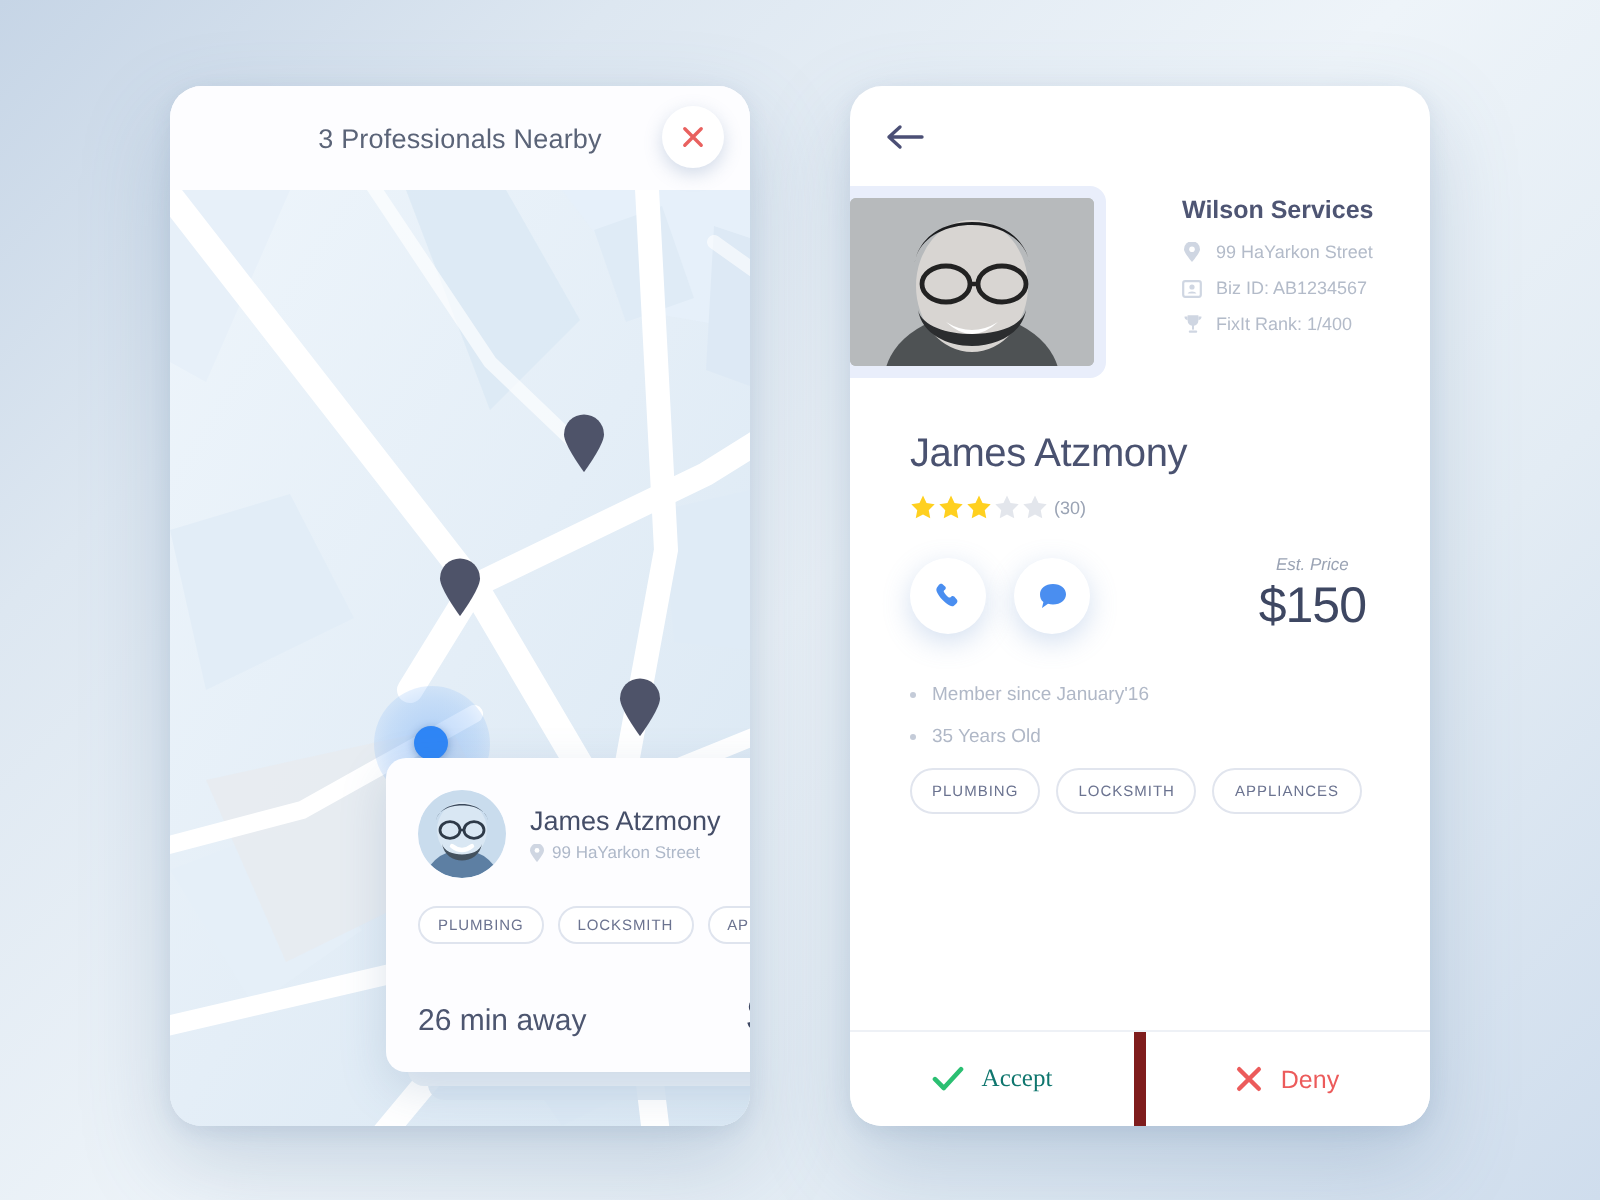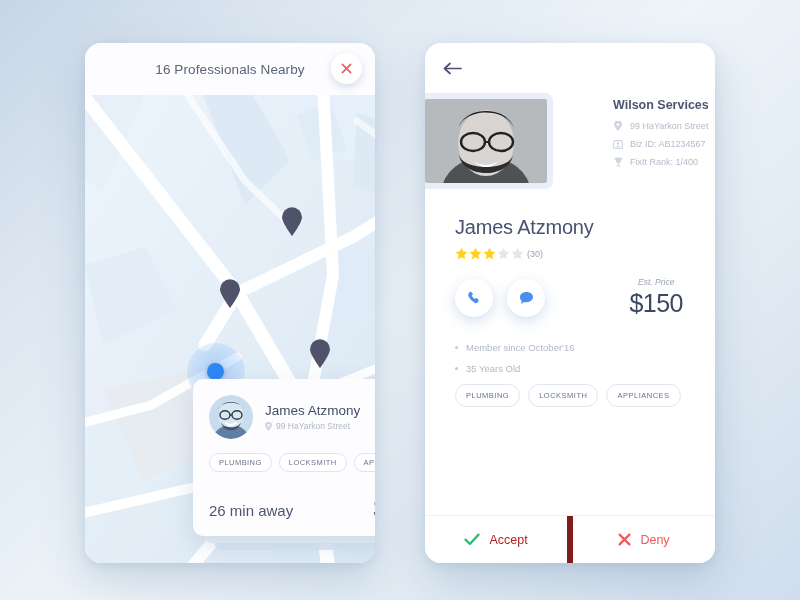--- a/index.html
+++ b/index.html
@@ -161,21 +161,21 @@
     margin-left: 0;
     flex: 0 0 128px;
   }
   .photo-frame .ph {
     width: 100%; height: 100%;
     border-radius: 3px;
     overflow: hidden;
     background: #b9bcbd;
   }
   .photo-frame .ph svg{display:block;}
-  .biz-info { padding: 5px 0 0 29px; margin-left: 31px; }
+  .biz-info { padding: 5px 0 0 38px; }
   .biz-name {
     font-size: 12.5px;
     font-weight: bold;
     color: #4e5573;
     margin-bottom: 9px;
   }
   .biz-line {
     display: flex; align-items: center; gap: 7px;
     font-size: 9px;
     color: #b3bbc9;
@@ -238,30 +238,30 @@
     border-top: 1px solid #eef1f6;
   }
   .f-btn {
     flex: 1;
     display: flex; align-items: center; justify-content: center;
     gap: 9px;
     font-size: 12.5px;
     cursor: pointer;
     background: #fff;
   }
-  .f-btn.accept { color: #b91c1c; }
+  .f-btn.accept { color: #0f766e; font-family: Liberation Serif, serif; }
   .f-btn.deny { color: #ec5b5b; border-left: 6px solid #7f1d1d; }
 </style>
 </head>
 <body>
 
 <div class="left-panel">
 
   <div class="left-header">
-    <div class="left-title">16 Professionals Nearby</div>
+    <div class="left-title">3 Professionals Nearby</div>
     <div class="close-btn">
       <svg width="11" height="11" viewBox="0 0 11 11">
         <path d="M1.4 1.4 L9.6 9.6 M9.6 1.4 L1.4 9.6" stroke="#e9615f" stroke-width="1.7" stroke-linecap="round"></path>
       </svg>
     </div>
   </div>
 
   <div class="map">
     <svg width="290" height="468" viewBox="0 0 290 468">
       <defs>
@@ -471,21 +471,21 @@
       </div>
       <div class="price-box">
         <div class="price-lab">Est. Price</div>
         <div class="price-val">$150</div>
       </div>
     </div>
 
     <div class="bullets">
       <div class="bullet">
         <span class="bd"></span>
-        <span>Member since October'16</span>
+        <span>Member since January'16</span>
       </div>
       <div class="bullet">
         <span class="bd"></span>
         <span>35 Years Old</span>
       </div>
     </div>
 
     <div class="svc-tags">
       <div class="svc-tag">PLUMBING</div>
       <div class="svc-tag">LOCKSMITH</div>

